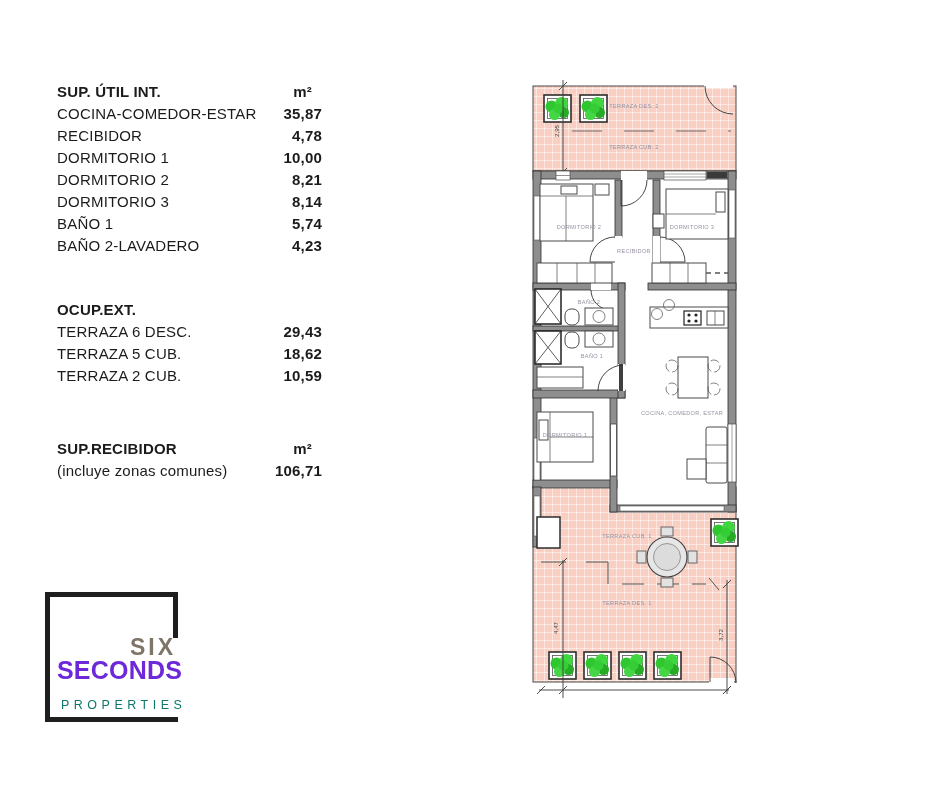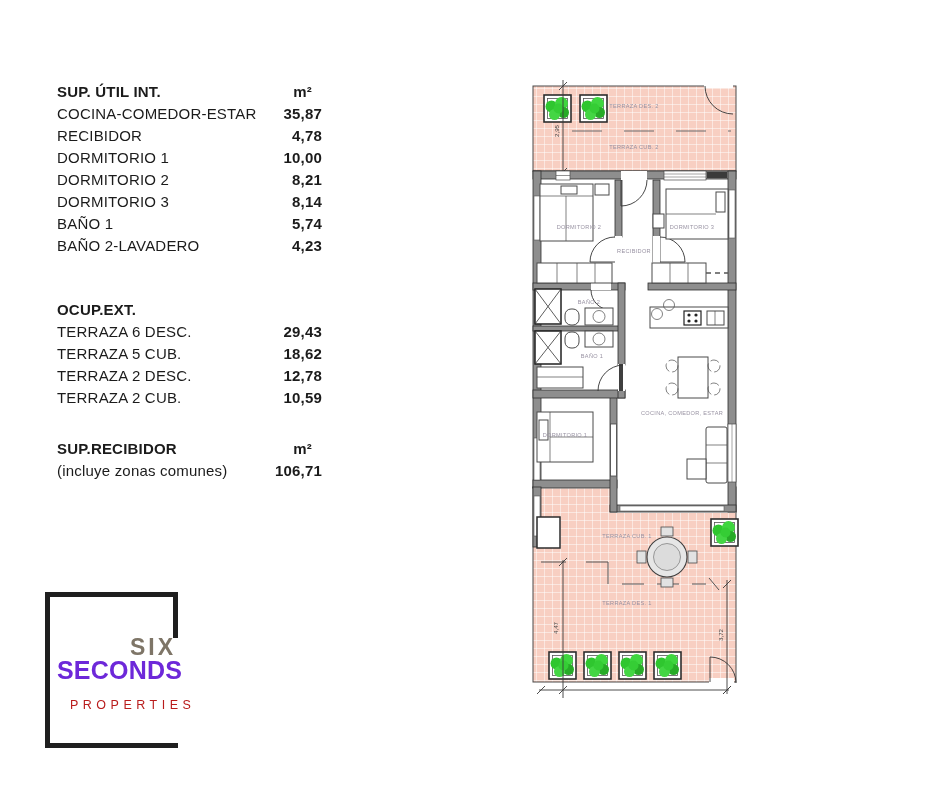--- a/index.html
+++ b/index.html
@@ -10,27 +10,27 @@
   .areas { position:absolute; left:57px; width:265px; color:#1b1b1b; }
   .tbl1 { top:78px; }
   .tbl2 { top:296px; }
   .tbl3 { top:435px; }
   .t-row { display:flex; justify-content:space-between; align-items:flex-end; height:22px; font-size:15px; letter-spacing:0.2px; }
   .t-head { font-weight:bold; }
   .t-row .val { font-weight:bold; }
   .t-row .unit { font-weight:bold; padding-right:10px; }
 
   
-  .logo { position:absolute; left:45px; top:592px; width:133px; height:156px; }
+  .logo { position:absolute; left:45px; top:592px; width:133px; height:130px; }
   .logo-frame { position:absolute; left:0; top:0; right:0; bottom:0;
       border-left:5px solid #1f1f1f; border-top:5px solid #1f1f1f; border-bottom:5px solid #1f1f1f; }
   .logo-frame-right { position:absolute; right:0; top:0; width:5px; height:46px; background:#1f1f1f; }
   .logo-six { position:absolute; right:2px; top:42px; font-size:23px; font-weight:bold; letter-spacing:3px; color:#7e7567; }
   .logo-seconds { position:absolute; left:12px; top:64px; font-size:25px; font-weight:bold; letter-spacing:0.2px; color:#6d28d9; }
-  .logo-properties { position:absolute; left:16px; top:106px; font-size:12.5px; letter-spacing:4.5px; color:#b91c1c;margin-left:9px; }
+  .logo-properties { position:absolute; left:16px; top:106px; font-size:12.5px; letter-spacing:4.5px; color:#0f766e; }
 
   
   .plan { position:absolute; left:525px; top:72px; }
   .plan text { font-family:"Liberation Sans", sans-serif; }
   .room-label { font-size:5.6px; fill:#9892a2; letter-spacing:0.3px; }
   .dim-label { font-size:6.2px; fill:#4c4c4c; }
   .wall { fill:#8e8e8e; stroke:#2e2e2e; stroke-width:0.8; }
   .furn { fill:#ffffff; stroke:#4a4a4a; stroke-width:1; }
   .thin { stroke:#4a4a4a; stroke-width:0.7; fill:none; }
   .door { stroke:#333333; stroke-width:0.9; fill:none; }
@@ -81,24 +81,20 @@
       <span class="lbl">OCUP.EXT.</span>
       <span class="unit"></span>
     </div>
     <div class="t-row">
         <span class="lbl">TERRAZA 6 DESC.</span>
         <span class="val">29,43</span>
       </div>
     <div class="t-row">
         <span class="lbl">TERRAZA 5 CUB.</span>
         <span class="val">18,62</span>
-      </div>
-    <div class="t-row">
-        <span class="lbl">TERRAZA 2 DESC.</span>
-        <span class="val">12,78</span>
       </div>
     <div class="t-row">
         <span class="lbl">TERRAZA 2 CUB.</span>
         <span class="val">10,59</span>
       </div>
   </section>
 
   <section class="areas tbl3">
     <div class="t-row t-head">
       <span class="lbl">SUP.RECIBIDOR</span>

